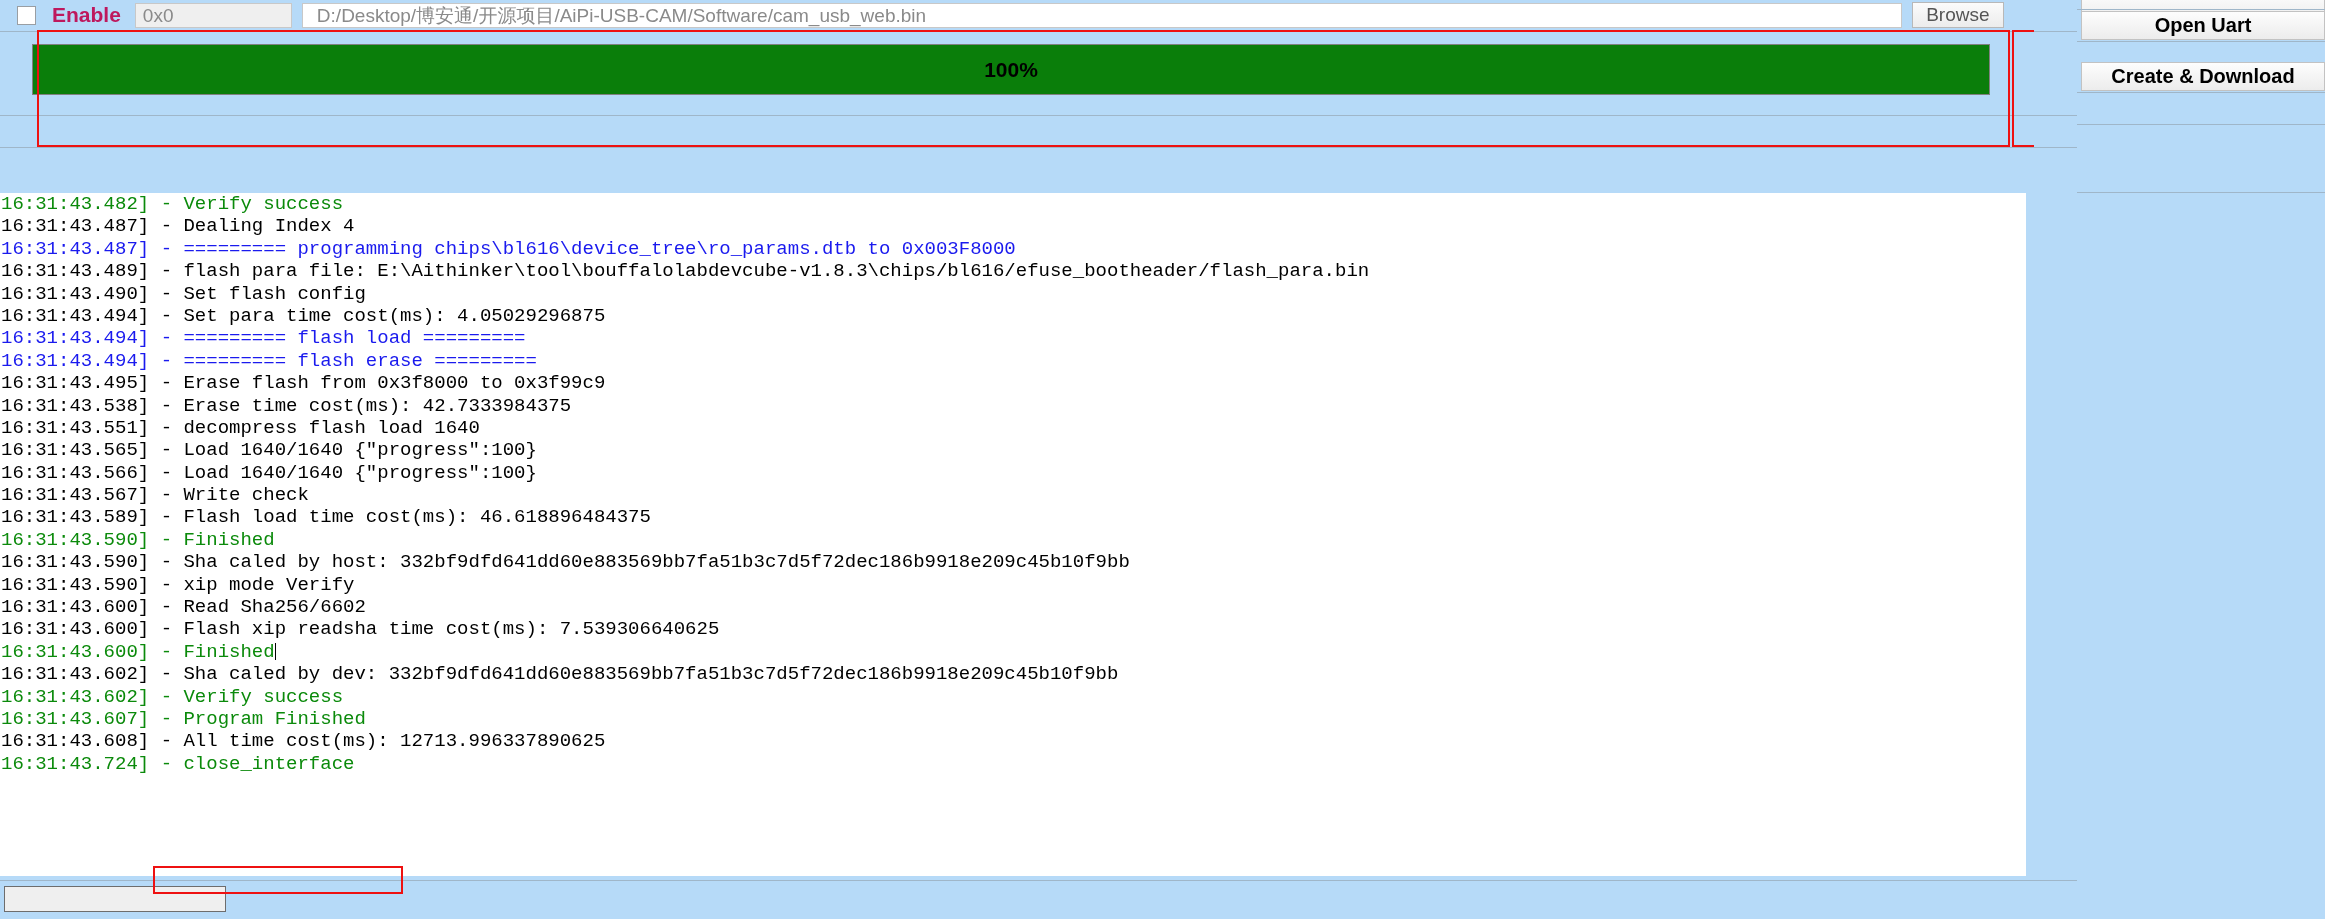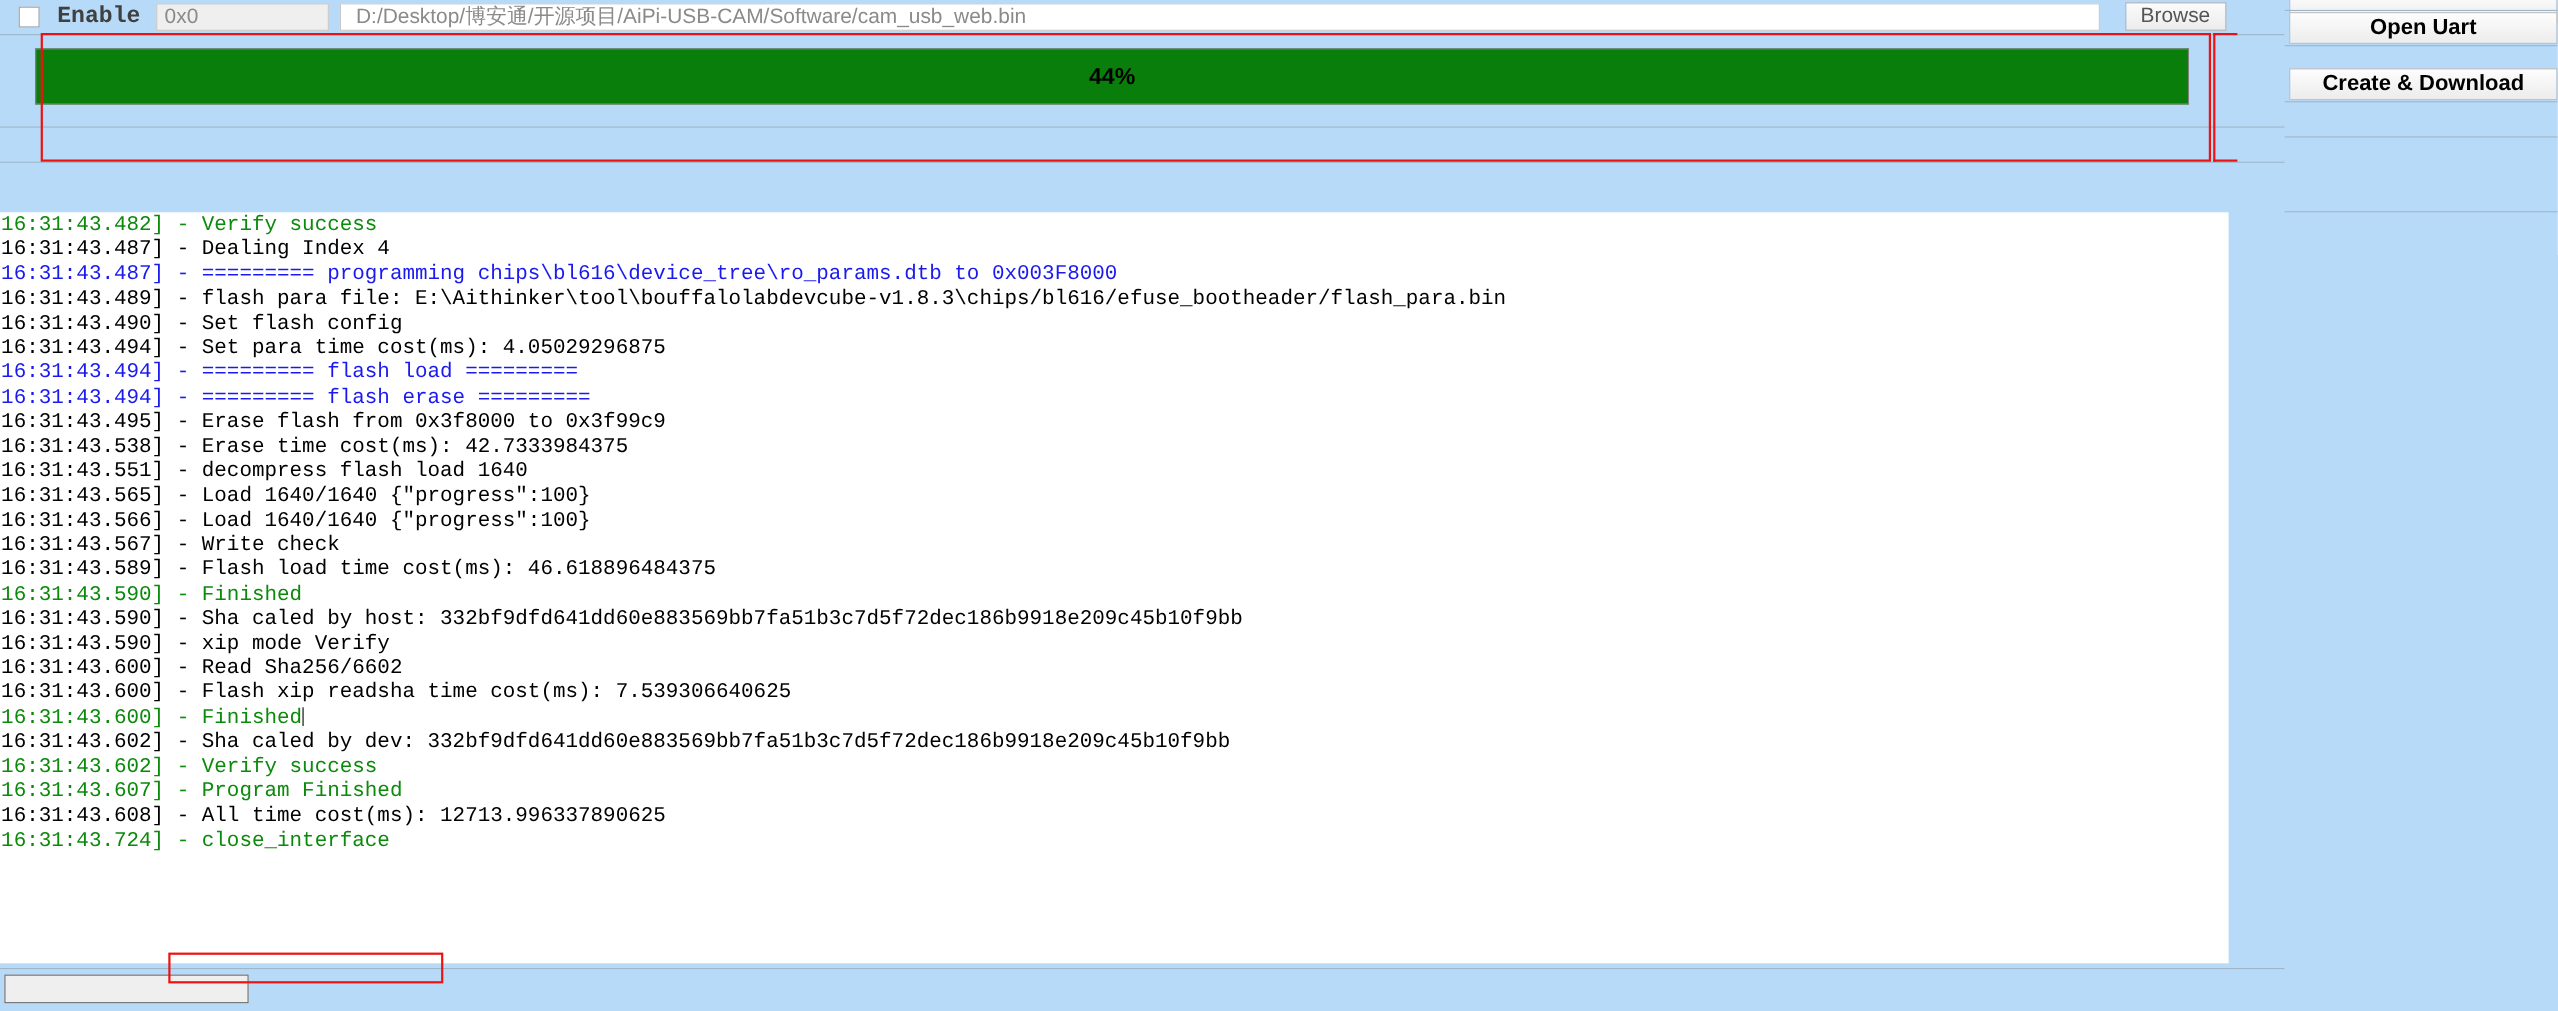--- a/index.html
+++ b/index.html
@@ -41,25 +41,25 @@
     width: 19px;
     height: 19px;
     background: #ffffff;
     border: 1px solid #999ea3;
     box-sizing: border-box;
     cursor: pointer;
   }
   .enable-label {
     font-size: 21px;
     font-weight: bold;
-    color: #404040;
+    color: #be185d;
     letter-spacing: 0px;
     margin-right: 14px;
     white-space: nowrap;
-    font-family: Liberation Mono, monospace;
+    font-family: Liberation Sans, sans-serif;
   }
   .addr-field {
     width: 157px;
     height: 25px;
     background: #efefef;
     border: 1px solid #c8c8c8;
     box-sizing: border-box;
     color: #8a8a8a;
     font-size: 19px;
     line-height: 23px;
@@ -77,21 +77,21 @@
     box-sizing: border-box;
     color: #8a8a8a;
     font-size: 19px;
     line-height: 23px;
     padding-left: 14px;
     font-family: "Liberation Sans", sans-serif;
     white-space: nowrap;
     overflow: hidden;
   }
   .browse-btn {
-    margin-left: 23px;
+    margin-left: 10px;
     width: 92px;
     height: 26px;
     background: linear-gradient(180deg,#fbfbfb 0%, #ececec 100%);
     border: 1px solid #b8b8b8;
     box-sizing: border-box;
     color: #555555;
     font-size: 19px;
     font-weight: normal;
     display: flex;
     align-items: center;
@@ -274,21 +274,21 @@
     </div>
     <div class="enable-label">Enable</div>
     <div class="addr-field" title="0x0">0x0</div>
     <div class="path-field" title="D:/Desktop/博安通/开源项目/AiPi-USB-CAM/Software/cam_usb_web.bin">D:/Desktop/博安通/开源项目/AiPi-USB-CAM/Software/cam_usb_web.bin</div>
     <div class="browse-btn">Browse</div>
   </div>
 
   <div class="progress-area">
     <div class="hrule" style="top:0px;"></div>
     <div class="progress-bar">
-      <span class="progress-text">44%</span>
+      <span class="progress-text">100%</span>
     </div>
     <div class="hrule" style="top:84px;"></div>
     <div class="hrule" style="top:116px;"></div>
   </div>
 
   <div class="log-panel" id="log-panel">
       <div class="log-line green"><span>16:31:43.482] - Verify success</span></div>
       <div class="log-line black"><span>16:31:43.487] - Dealing Index 4</span></div>
       <div class="log-line blue"><span>16:31:43.487] - ========= programming chips\bl616\device_tree\ro_params.dtb to 0x003F8000</span></div>
       <div class="log-line black"><span>16:31:43.489] - flash para file: E:\Aithinker\tool\bouffalolabdevcube-v1.8.3\chips/bl616/efuse_bootheader/flash_para.bin</span></div>

